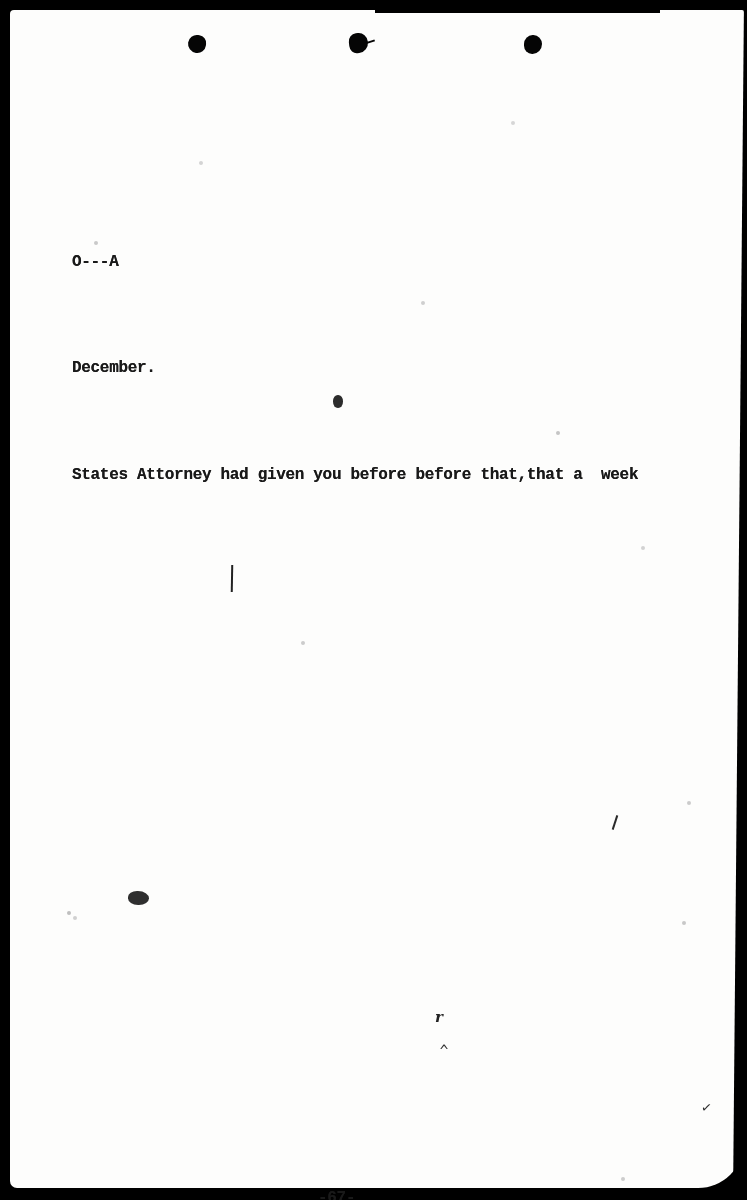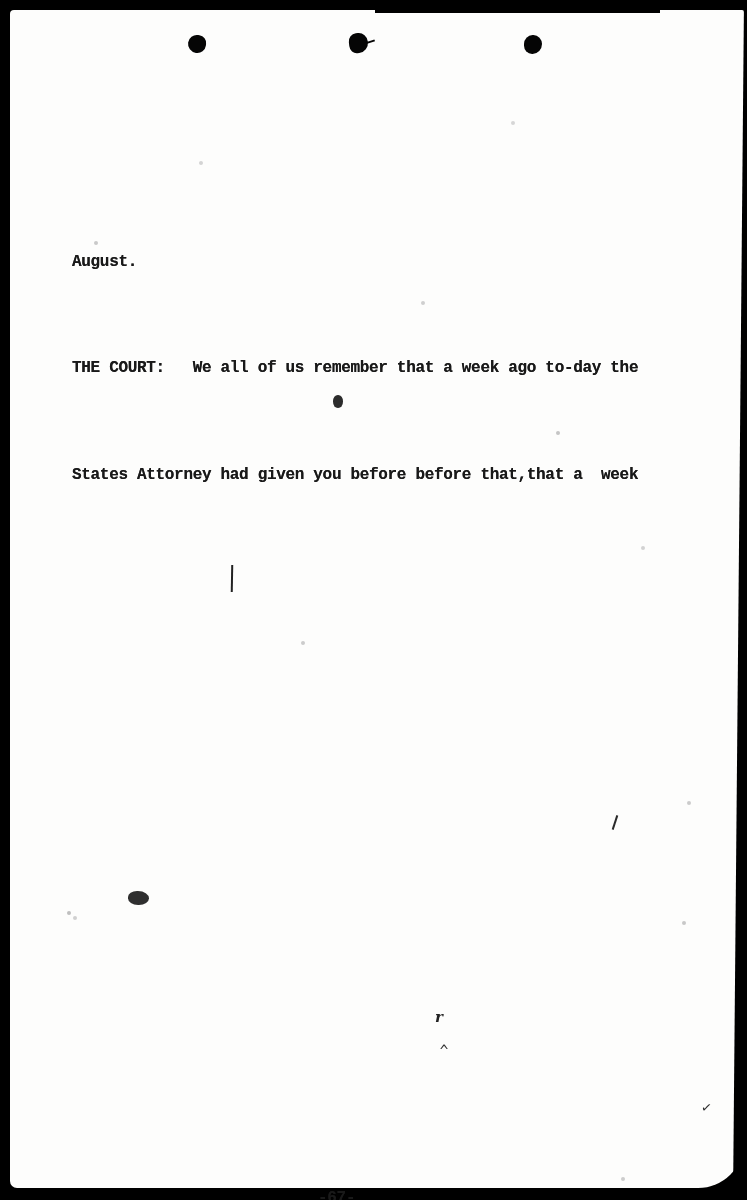--- a/index.html
+++ b/index.html
@@ -62,22 +62,22 @@
 <div class="top-step"></div>
 <div class="right-taper"></div>
 
 <div class="hole hole1"></div>
 <div class="hole hole2"></div>
 <div class="hole hole3"></div>
 
 <div class="speckles"></div>
 
 <div class="textblock">
-  <div class="line">August.</div>
-  <div class="line">THE COURT:   We all of us remember that a week ago to-day the</div>
+  <div class="line">O---A</div>
+  <div class="line">December.</div>
   <div class="line">States Attorney had given you before before that,that a  week</div>
   
   
   
   
   
   
   
   
   

